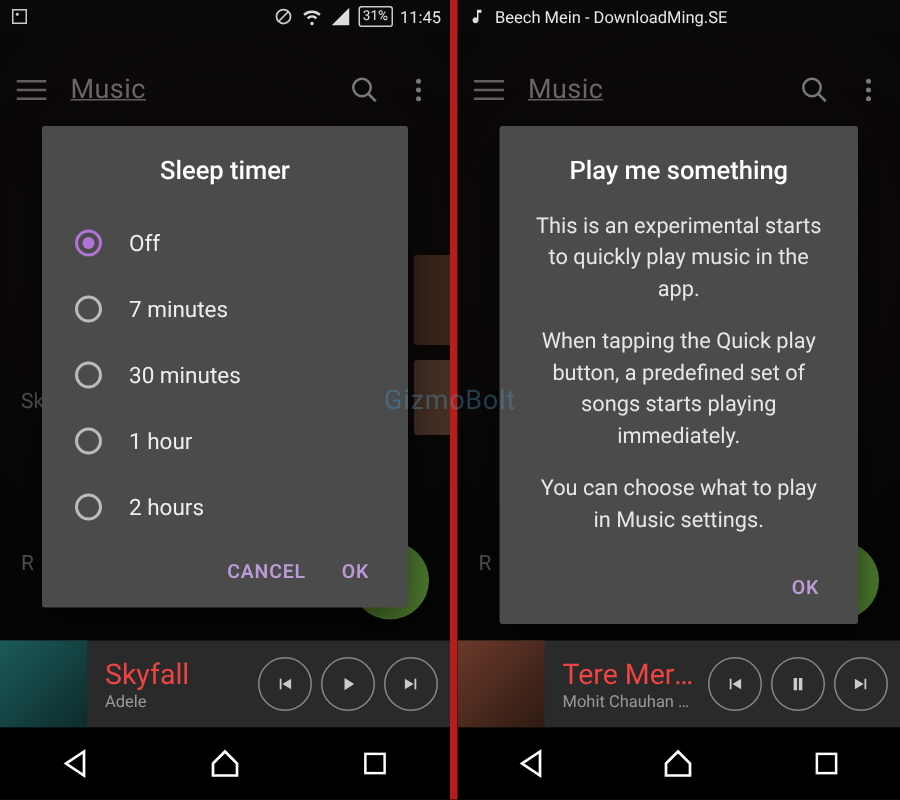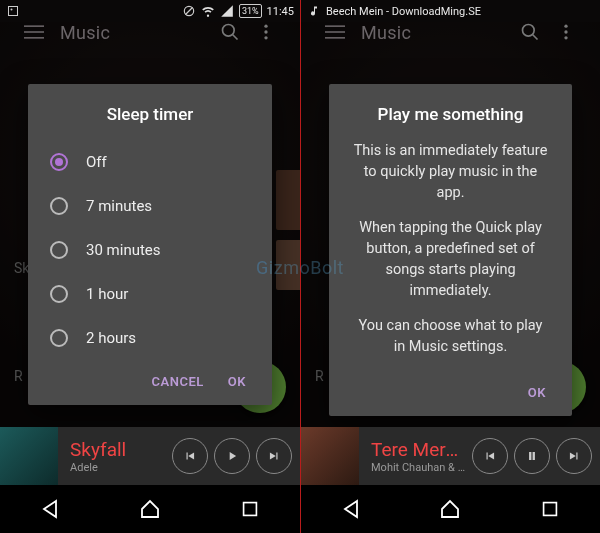--- a/index.html
+++ b/index.html
@@ -1,28 +1,28 @@
 <!DOCTYPE html>
 <html><head>
 <meta charset="utf-8">
 <style>
   * { box-sizing: border-box; margin: 0; padding: 0; font-family: Roboto, Arial, sans-serif; }
   body { background: #000; width: 600px; height: 533px; overflow: hidden; position: relative; }
   .wrap { display: flex; width: 600px; height: 533px; }
   .phone { width: 300px; height: 533px; position: relative; background: #1a1414; overflow: hidden; }
-  .phone + .phone { border-left: 1px solid #b91c1c; }
+  .phone + .phone { border-left: 5px solid #b91c1c; }
 
   
   .status { height: 22px; background: rgba(0,0,0,0.6); display: flex; align-items: center; justify-content: flex-end; padding: 0 6px; gap: 5px; color: #e8e8e8; font-size: 11px; position: relative; }
   .status .left-icons { position: absolute; left: 6px; display: flex; gap: 4px; align-items: center; }
   .ico { display: inline-flex; width: 14px; height: 14px; align-items: center; justify-content: center; }
   .batt { display: inline-flex; align-items: center; border: 1px solid #ccc; border-radius: 2px; padding: 0 2px; font-size: 9px; line-height: 12px; }
 
   
-  .appbar { height: 48px; display: flex; align-items: flex-start; padding: 0 24px; gap: 16px; color: #9a9196; }
+  .appbar { height: 48px; display: flex; align-items: flex-end; padding: 0 11px; gap: 16px; color: #9a9196; text-decoration: underline; }
   .appbar .title { font-size: 18px; color: #a49ba0; font-weight: 400; letter-spacing: .3px; }
   .spacer { flex: 1; }
   .hamb, .search, .dots { width: 20px; height: 20px; display: flex; align-items: center; justify-content: center; }
 
   
   .bgimg { position: absolute; inset: 22px 0 48px 0; background: radial-gradient(circle at 50% 30%, #3a2a28 0%, #1a1414 70%); }
   .darken { position: absolute; inset: 22px 0 48px 0; background: rgba(0,0,0,0.55); }
 
   
   .nowbar { position: absolute; left: 0; right: 0; bottom: 48px; height: 58px; background: #2a2a2a; display: flex; align-items: center; padding: 0 8px 0 0; gap: 6px; color: #ddd; }
@@ -255,21 +255,21 @@
 
     <div class="fab">
       <svg viewBox="0 0 24 24">
           <path d="M12 3v10.55A4 4 0 1014 17V7h4V3h-6z"></path>
         </svg>
     </div>
 
     <div class="scrim"></div>
     <div class="dialog">
       <h3>Play me something</h3>
-      <p class="dlg-text">This is an immediately feature to quickly play music in the app.</p>
+      <p class="dlg-text">This is an experimental starts to quickly play music in the app.</p>
       <p class="dlg-text">When tapping the Quick play button, a predefined set of songs starts playing immediately.</p>
       <p class="dlg-text">You can choose what to play in Music settings.</p>
       <div class="dlg-actions">
         <span class="dlg-btn">OK</span>
       </div>
     </div>
 
     <div class="nowbar">
       <div class="art b"></div>
       <div class="meta">

